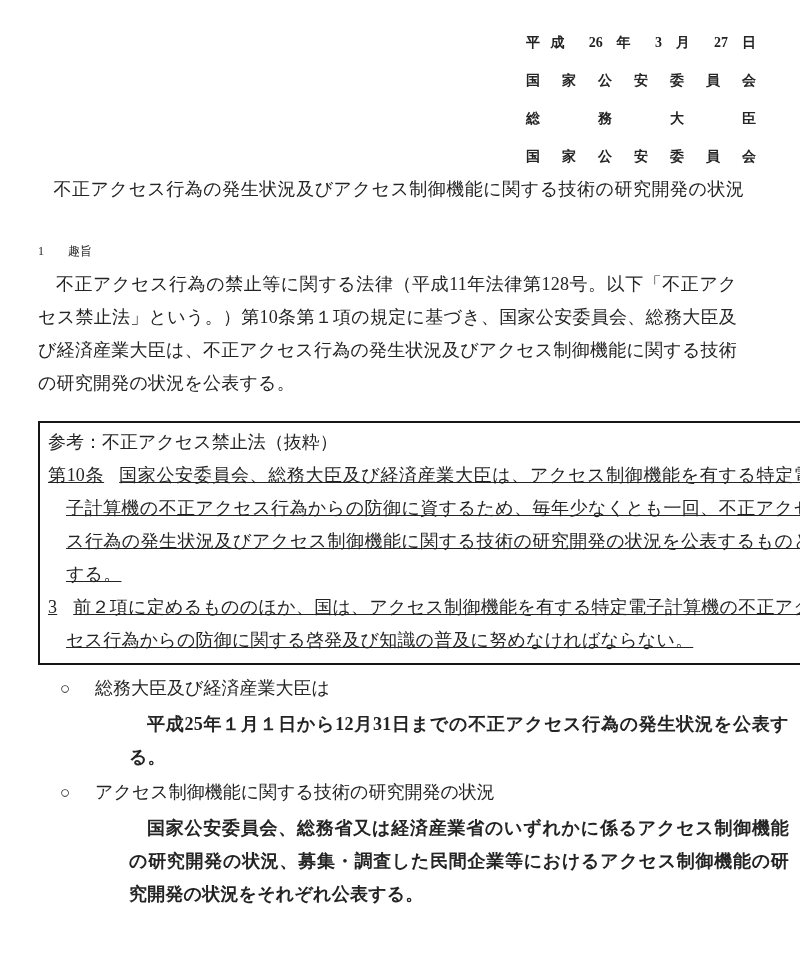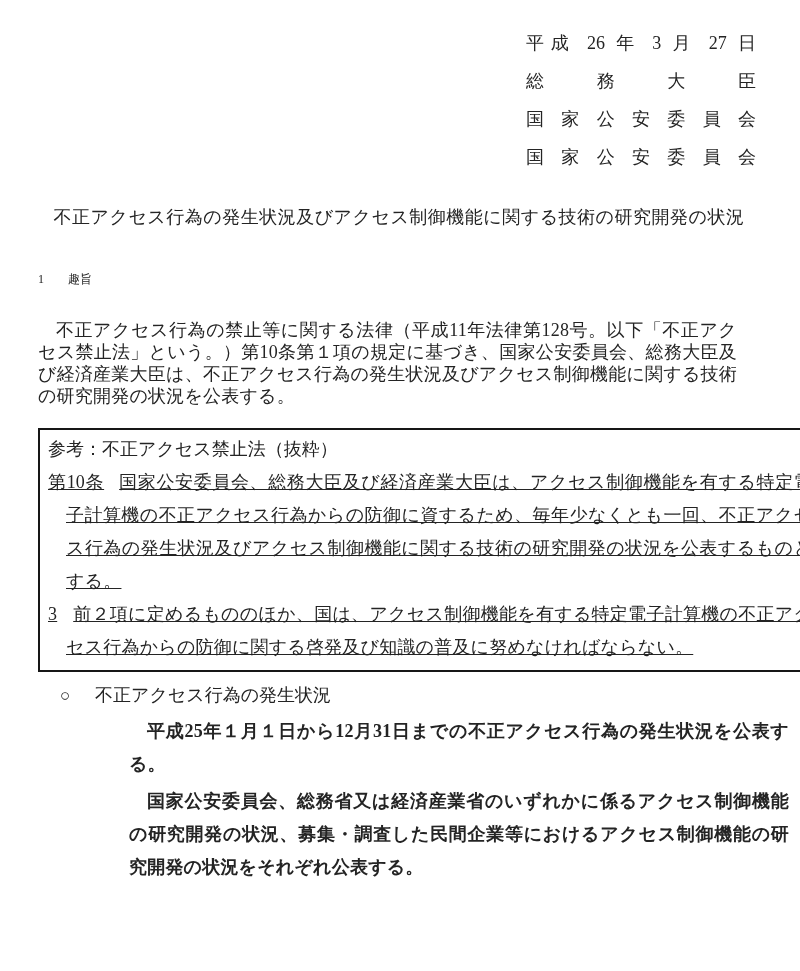--- a/index.html
+++ b/index.html
@@ -16,51 +16,51 @@
     color: #242424;
     font-size: 18px;
   }
   
   .header-block {
     width: 230px;
     margin-left: auto;
     margin-right: 4px;
   }
   .header-line {
-    font-size: 18px;
+    font-size: 14px;
     line-height: 38px;
     text-align: justify;
     text-align-last: justify;
     white-space: normal;
+    font-weight: bold;
   }
   
   .doc-title {
-    margin-top: 28px;
     font-size: 18px;
     font-weight: normal;
     text-align: center;
     letter-spacing: 0.5px;
     line-height: 26px;
   }
   
   .sec-heading {
     font-size: 12px;
     line-height: 26px;
   }
   .sec-heading.s1 { margin-top: 36px; }
   .sec-heading.s2 { margin-top: 44px; }
   .sec-num {
     display: inline-block;
     width: 30px;
   }
   
   .para-purpose {
-    margin-top: 27px;
+    margin-top: 4px;
     width: 699px;
-    line-height: 22px;
+    line-height: 33px;
     text-indent: 1em;
     text-align: justify;
     letter-spacing: 0.2px;
   }
   
   .ref-box {
     margin-top: 21px;
     width: 784px;
     border: 2px solid #161616;
     padding: 3px 8px 6px 8px;
@@ -100,22 +100,22 @@
     font-weight: bold;
   }
 </style>
 </head>
 <body>
 
 <div class="page">
 
   <div class="header-block">
     <div class="header-line">平成 26 年 3 月 27 日</div>
+    <div class="header-line">国家公安委員会</div>
     <div class="header-line">総務大臣</div>
-    <div class="header-line">国家公安委員会</div>
     <div class="header-line">国家公安委員会</div>
   </div>
 
   <h1 class="doc-title">不正アクセス行為の発生状況及びアクセス制御機能に関する技術の研究開発の状況</h1>
 
   <div class="sec-heading s1">
     <span class="sec-num">1</span><span>趣旨</span>
   </div>
 
   <p class="para-purpose">不正アクセス行為の禁止等に関する法律（平成11年法律第128号。以下「不正アクセス禁止法」という。）第10条第１項の規定に基づき、国家公安委員会、総務大臣及び経済産業大臣は、不正アクセス行為の発生状況及びアクセス制御機能に関する技術の研究開発の状況を公表する。</p>
@@ -125,19 +125,22 @@
     <p class="ref-para">
       <span class="ref-label">第10条</span><span>国家公安委員会、総務大臣及び経済産業大臣は、アクセス制御機能を有する特定電子計算機の不正アクセス行為からの防御に資するため、毎年少なくとも一回、不正アクセス行為の発生状況及びアクセス制御機能に関する技術の研究開発の状況を公表するものとする。</span>
     </p>
     <p class="ref-para">
       <span class="clause-label">3</span><span>前２項に定めるもののほか、国は、アクセス制御機能を有する特定電子計算機の不正アクセス行為からの防御に関する啓発及び知識の普及に努めなければならない。</span>
     </p>
   </div>
 
 
   <div class="bullet-row">
-    <span class="bullet-marker">○</span><span>不正アクセス行為の発生状況</span>
+    <span class="bullet-marker">○</span><span>総務大臣及び経済産業大臣は</span>
   </div>
   <p class="bullet-body">平成25年１月１日から12月31日までの不正アクセス行為の発生状況を公表する。</p>
 
+  <div class="bullet-row second">
+    <span class="bullet-marker">○</span><span>アクセス制御機能に関する技術の研究開発の状況</span>
+  </div>
   <p class="bullet-body">国家公安委員会、総務省又は経済産業省のいずれかに係るアクセス制御機能の研究開発の状況、募集・調査した民間企業等におけるアクセス制御機能の研究開発の状況をそれぞれ公表する。</p>
 
 </div>
 
 </body></html>

